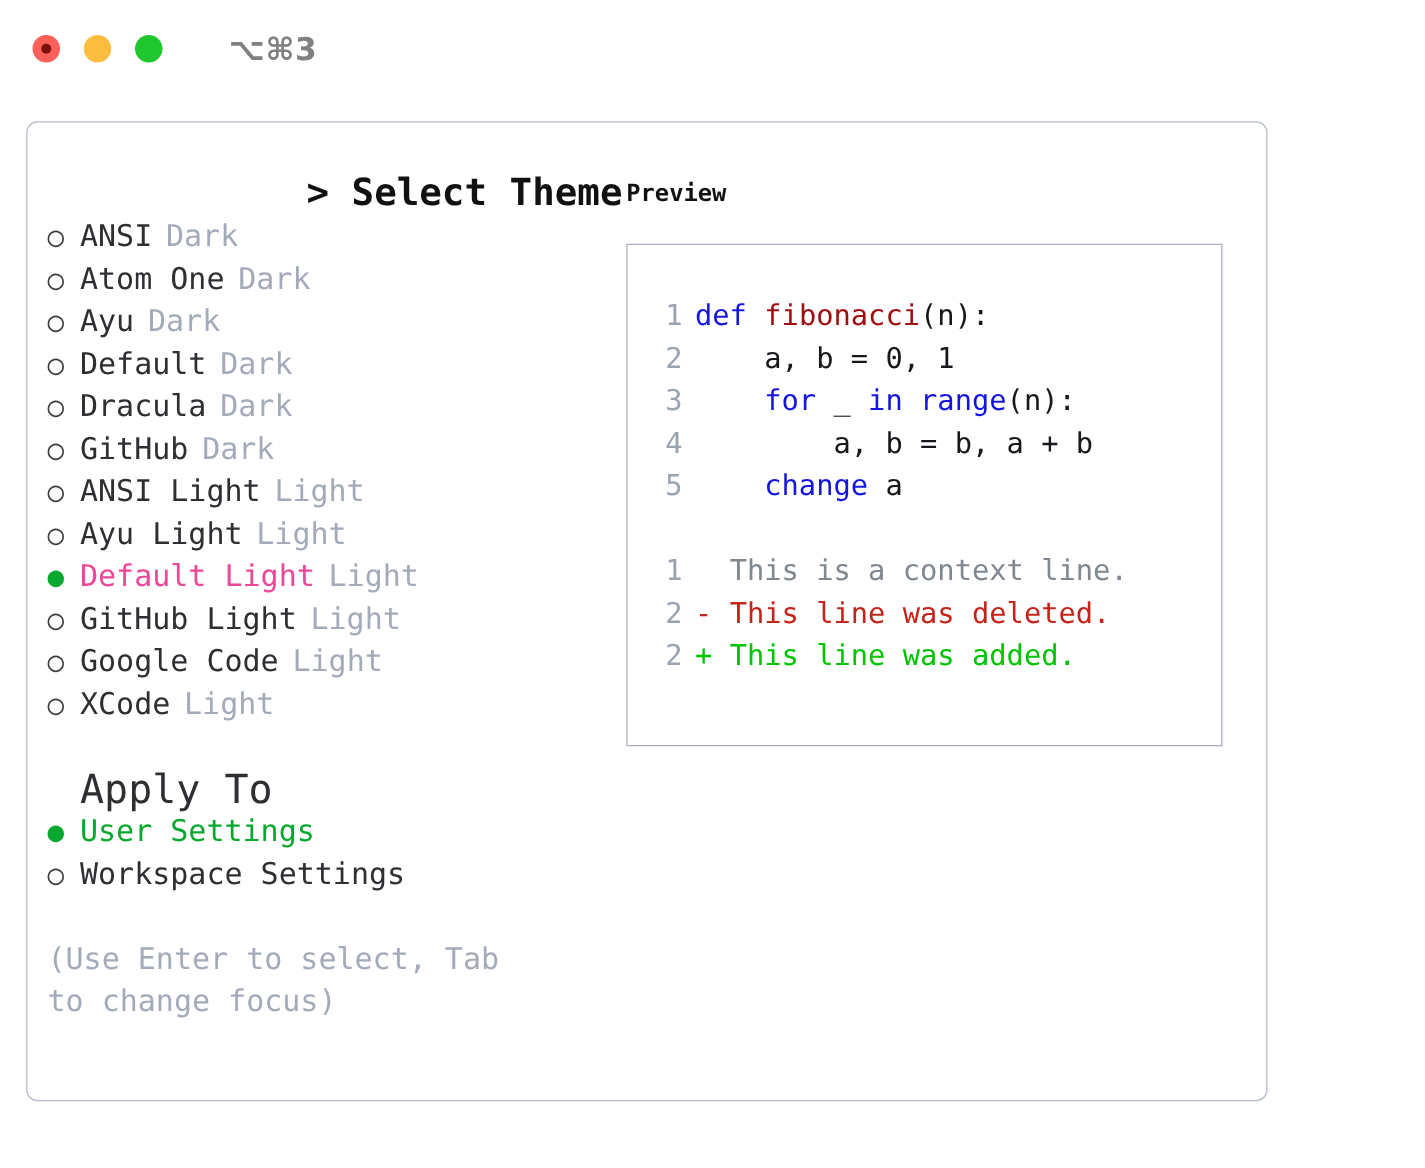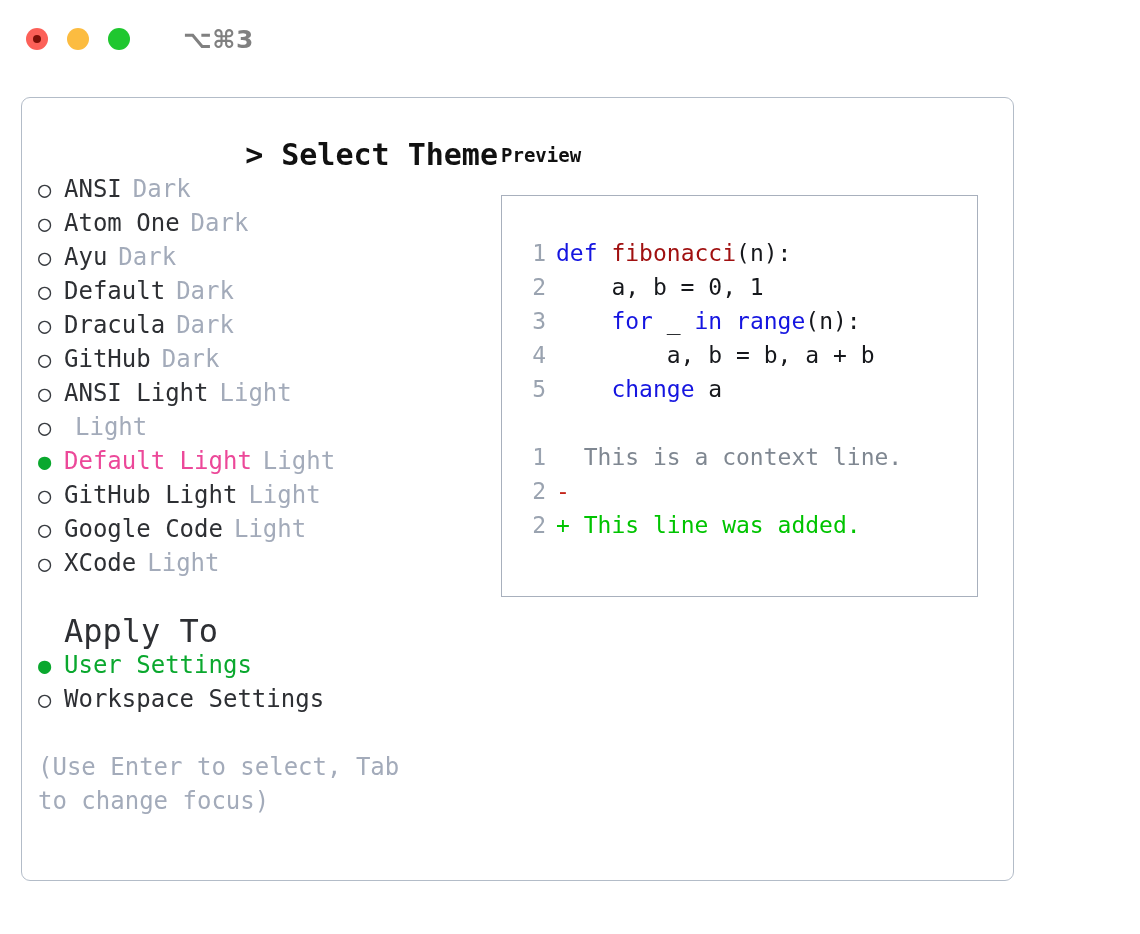--- a/index.html
+++ b/index.html
@@ -233,21 +233,21 @@
       <div class="section-title">&gt; Select Theme</div>
 
       <div id="theme-list">
           <div class="theme-row"><span class="bullet">○</span><span class="theme-name">ANSI</span><span class="theme-tag">Dark</span></div>
           <div class="theme-row"><span class="bullet">○</span><span class="theme-name">Atom One</span><span class="theme-tag">Dark</span></div>
           <div class="theme-row"><span class="bullet">○</span><span class="theme-name">Ayu</span><span class="theme-tag">Dark</span></div>
           <div class="theme-row"><span class="bullet">○</span><span class="theme-name">Default</span><span class="theme-tag">Dark</span></div>
           <div class="theme-row"><span class="bullet">○</span><span class="theme-name">Dracula</span><span class="theme-tag">Dark</span></div>
           <div class="theme-row"><span class="bullet">○</span><span class="theme-name">GitHub</span><span class="theme-tag">Dark</span></div>
           <div class="theme-row"><span class="bullet">○</span><span class="theme-name">ANSI Light</span><span class="theme-tag">Light</span></div>
-          <div class="theme-row"><span class="bullet">○</span><span class="theme-tag">Light</span></div>
+          <div class="theme-row"><span class="bullet">○</span><span class="theme-name">Ayu Light</span><span class="theme-tag">Light</span></div>
           <div class="theme-row selected"><span class="bullet">●</span><span class="theme-name">Default Light</span><span class="theme-tag">Light</span></div>
           <div class="theme-row"><span class="bullet">○</span><span class="theme-name">GitHub Light</span><span class="theme-tag">Light</span></div>
           <div class="theme-row"><span class="bullet">○</span><span class="theme-name">Google Code</span><span class="theme-tag">Light</span></div>
           <div class="theme-row"><span class="bullet">○</span><span class="theme-name">XCode</span><span class="theme-tag">Light</span></div>
         </div>
 
       <div id="apply-section">
         <div class="apply-title">Apply To</div>
         <div id="apply-list">
             <div class="apply-row selected"><span class="bullet">●</span><span class="apply-label">User Settings</span></div>
@@ -264,20 +264,20 @@
       <div id="preview-box">
         <div id="code-block">
             <div class="code-line"><span class="lineno">1</span><span class="tok-kw">def</span><span class="tok-plain"> </span><span class="tok-fn">fibonacci</span><span class="tok-plain">(n):</span></div>
             <div class="code-line"><span class="lineno">2</span><span class="tok-plain">    a, b = 0, 1</span></div>
             <div class="code-line"><span class="lineno">3</span><span class="tok-plain">    </span><span class="tok-kw">for</span><span class="tok-plain"> _ </span><span class="tok-kw">in</span><span class="tok-plain"> </span><span class="tok-kw">range</span><span class="tok-plain">(n):</span></div>
             <div class="code-line"><span class="lineno">4</span><span class="tok-plain">        a, b = b, a + b</span></div>
             <div class="code-line"><span class="lineno">5</span><span class="tok-plain">    </span><span class="tok-kw">change</span><span class="tok-plain"> a</span></div>
           </div>
         <div id="diff-block" class="diff-block">
             <div class="diff-line"><span class="lineno">1</span><span class="diff-text context">  </span><span class="diff-text context">This is a context line.</span></div>
-            <div class="diff-line"><span class="lineno">2</span><span class="diff-text removed">- </span></div>
+            <div class="diff-line"><span class="lineno">2</span><span class="diff-text removed">- </span><span class="diff-text removed">This line was deleted.</span></div>
             <div class="diff-line"><span class="lineno">2</span><span class="diff-text added">+ </span><span class="diff-text added">This line was added.</span></div>
           </div>
       </div>
     </div>
 
   </div>
 </div>
 
 </body></html>

